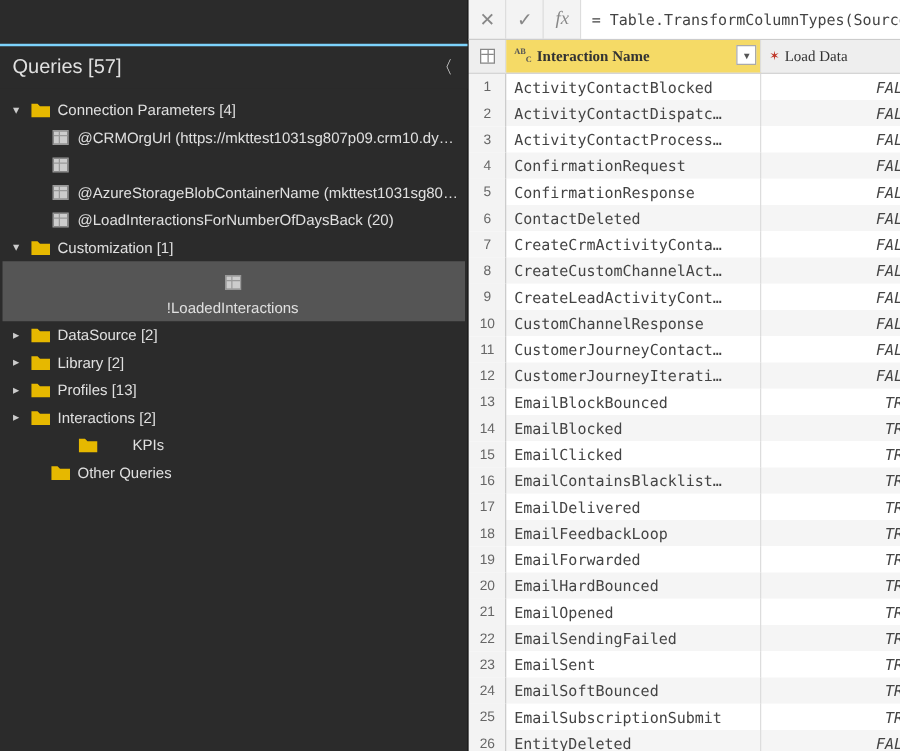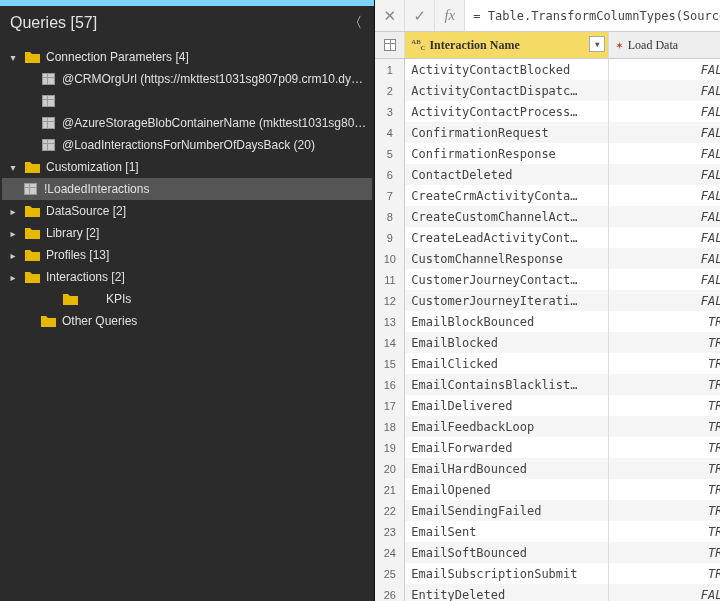--- a/index.html
+++ b/index.html
@@ -1,20 +1,20 @@
 <!DOCTYPE html>
 <html><head>
 <meta charset="utf-8">
 <style>
   * { box-sizing: border-box; }
   html, body { margin:0; padding:0; font-family:"Segoe UI",Arial,sans-serif; font-size:12px; background:#2b2b2b; }
   .app { display:flex; width:720px; height:601px; overflow:hidden; }
   
   .sidebar { width:378px; background:#2b2b2b; color:#e0e0e0; display:flex; flex-direction:column; border-right:1px solid #111; }
-  .side-hdr { display:flex; align-items:center; justify-content:space-between; padding:8px 12px 8px 10px; font-size:16px; border-top:6px solid #7dd3fc; background:#2b2b2b; }
+  .side-hdr { display:flex; align-items:center; justify-content:space-between; padding:8px 12px 8px 10px; font-size:16px; border-top:2px solid #7dd3fc; background:#2b2b2b;margin-top:35px; }
   .side-hdr .title { font-weight:400; }
   .chev-left { font-size:14px; color:#e0e0e0; }
   .tree { padding:6px 2px; overflow-y:auto; flex:1; }
   .node { display:flex; align-items:center; padding:4px 6px 4px 4px; gap:6px; white-space:nowrap; overflow:hidden; }
   .node .caret { width:10px; text-align:center; color:#ccc; font-size:10px; }
   .node .icon { width:16px; height:14px; display:inline-flex; align-items:center; justify-content:center; }
   .folder-icon svg { fill:#e6b800; }
   .table-icon { background:linear-gradient(#ccc,#ccc); border:1px solid #999; width:13px; height:12px; position:relative; }
   .table-icon::before, .table-icon::after { content:""; position:absolute; background:#999; }
   .table-icon::before { top:3px; left:0; right:0; height:1px; }
@@ -98,21 +98,21 @@
         </div>
         <div class="node" style="padding-left: 6px;">
           <span class="caret">▾</span>
           <span class="icon folder-icon">
             <svg width="15" height="12" viewBox="0 0 15 12">
               <path d="M0 1 h5 l2 2 h8 v9 h-15 z"></path>
             </svg>
           </span>
           <span class="label">Customization [1]</span>
         </div>
-        <div class="node selected" style="">
+        <div class="node selected" style=" flex-direction: column;">
           <span class="caret"></span>
           <span class="icon">
             <span class="table-icon"></span>
           </span>
           <span class="label ">!LoadedInteractions</span>
         </div>
         <div class="node" style="padding-left: 6px;">
           <span class="caret">▸</span>
           <span class="icon folder-icon">
             <svg width="15" height="12" viewBox="0 0 15 12">

